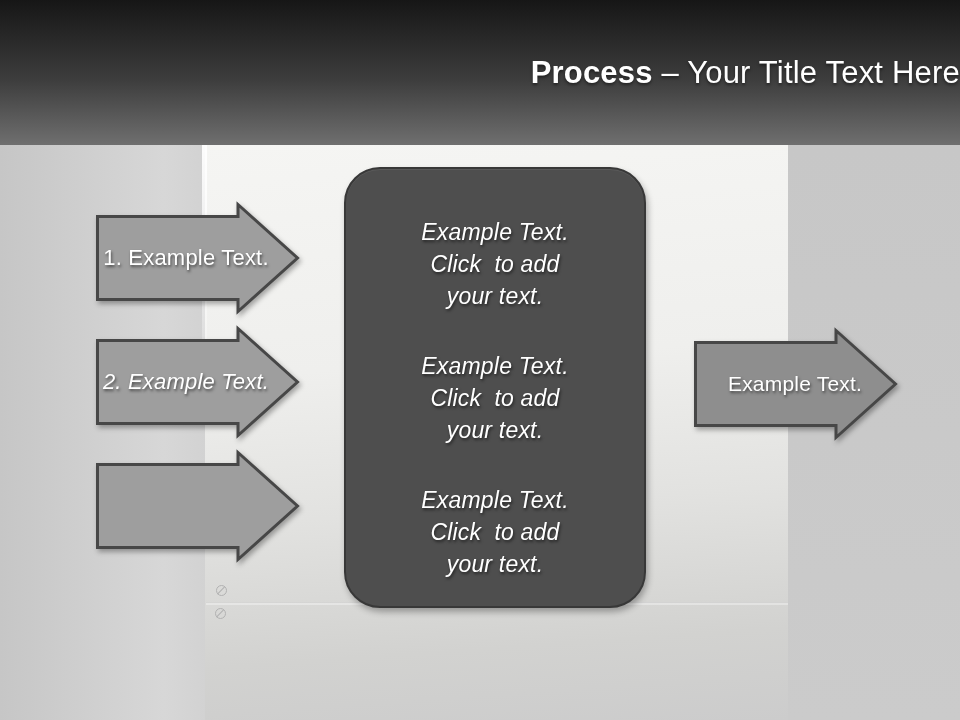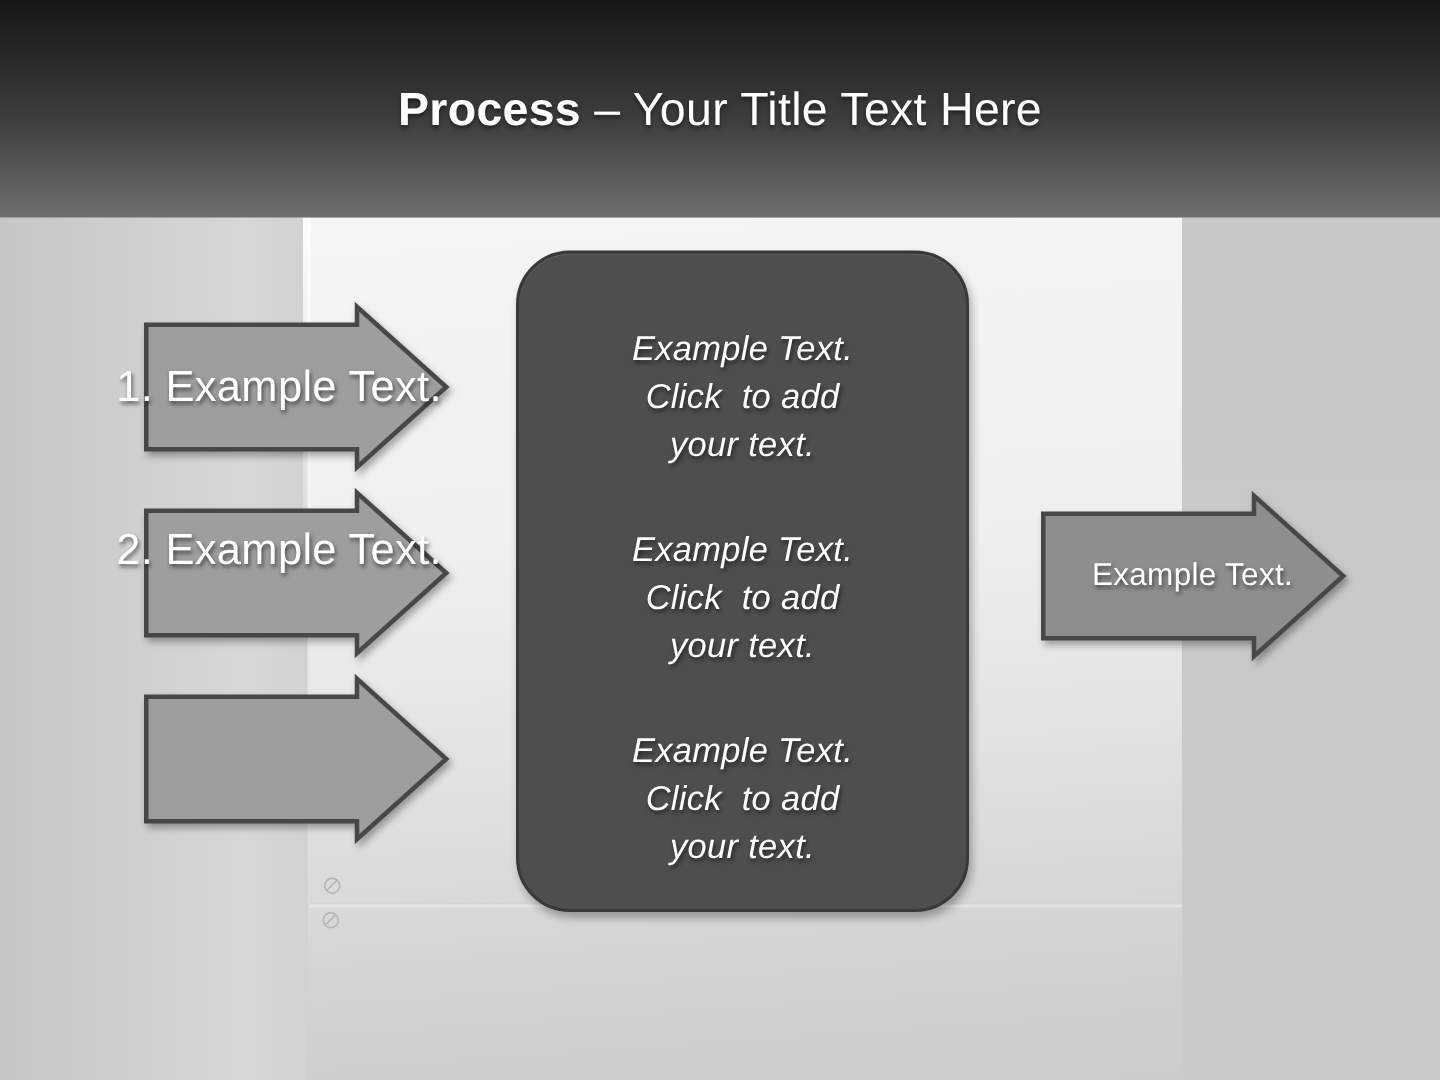--- a/index.html
+++ b/index.html
@@ -18,32 +18,32 @@
   .panel-edge{position:absolute;left:202px;top:145px;width:5px;height:270px;
     background:linear-gradient(180deg,rgba(255,255,255,.95),rgba(255,255,255,0));}
   .panel-seam{position:absolute;left:206px;top:602px;width:582px;height:2px;
     border-top:1px solid rgba(0,0,0,.07);background:rgba(255,255,255,.35);}
   .screw{position:absolute;width:9px;height:9px;border:1px solid #b2b2b2;border-radius:50%;}
   .screw::after{content:"";position:absolute;left:-1px;top:4px;width:10px;height:1px;
     background:#b2b2b2;transform:rotate(-45deg);}
   
   .header{position:absolute;left:0;top:0;width:960px;height:145px;
     background:linear-gradient(180deg,#161616 0%,#3d3d3d 55%,#6f6f6f 100%);}
-  .title{position:absolute;left:0;top:55px;width:100%;text-align:center;
+  .title{position:absolute;left:0;top:55px;width:100%;text-align:right;
     color:#fff;font-size:31px;white-space:pre;letter-spacing:.2px;
     text-shadow:0 2px 3px rgba(0,0,0,.45);}
   .title .t-bold{font-weight:bold;}
   
   .arrow-svg{position:absolute;overflow:visible;
     filter:drop-shadow(2px 3px 2.5px rgba(0,0,0,.32));}
   .arrow-label{position:absolute;display:flex;align-items:center;justify-content:center;
-    color:#fff;font-size:29px;letter-spacing:.2px;
+    color:#fff;font-size:22px;letter-spacing:.2px;
     text-shadow:1px 2px 3px rgba(0,0,0,.55);pointer-events:none;white-space:pre;}
   .lbl-1{left:102px;top:203px;width:168px;height:110px;}
-  .lbl-2{left:102px;top:312px;width:168px;height:110px;}
+  .lbl-2{left:102px;top:327px;width:168px;height:110px;font-style:italic;}
   .lbl-3{left:102px;top:451px;width:168px;height:110px;}
   .lbl-r{left:700px;top:329px;width:190px;height:110px;font-size:21px;}
   
   .center-panel{position:absolute;left:344px;top:167px;width:302px;height:441px;
     box-sizing:border-box;background:#4e4e4e;border:2px solid #383838;border-radius:36px;
     box-shadow:2px 4px 6px rgba(0,0,0,.3), inset 0 1px 0 rgba(255,255,255,.07);
     display:flex;flex-direction:column;padding:47px 16px 34px 16px;gap:38px;}
   .para{display:flex;flex-direction:column;align-items:center;}
   .para-line{color:#fff;font-style:italic;font-size:23px;line-height:32px;
     white-space:pre-wrap;text-align:center;letter-spacing:.2px;

